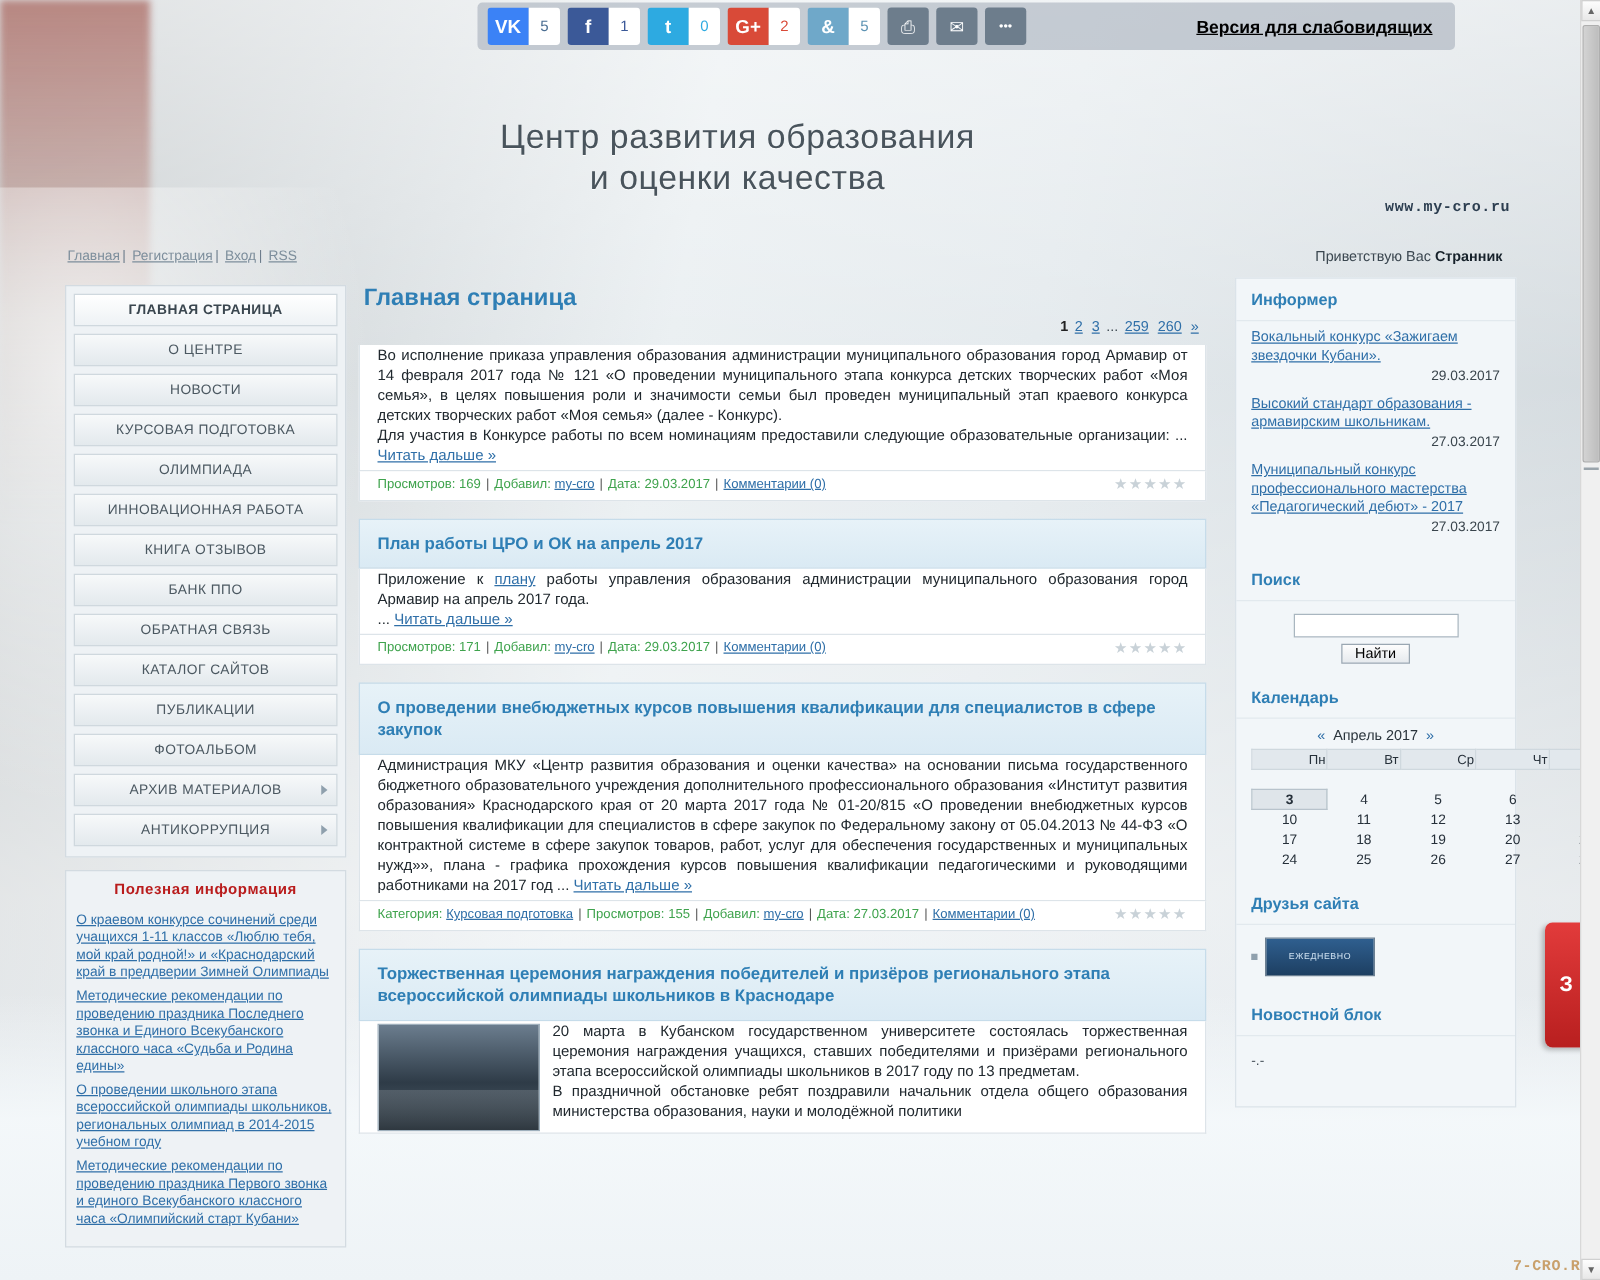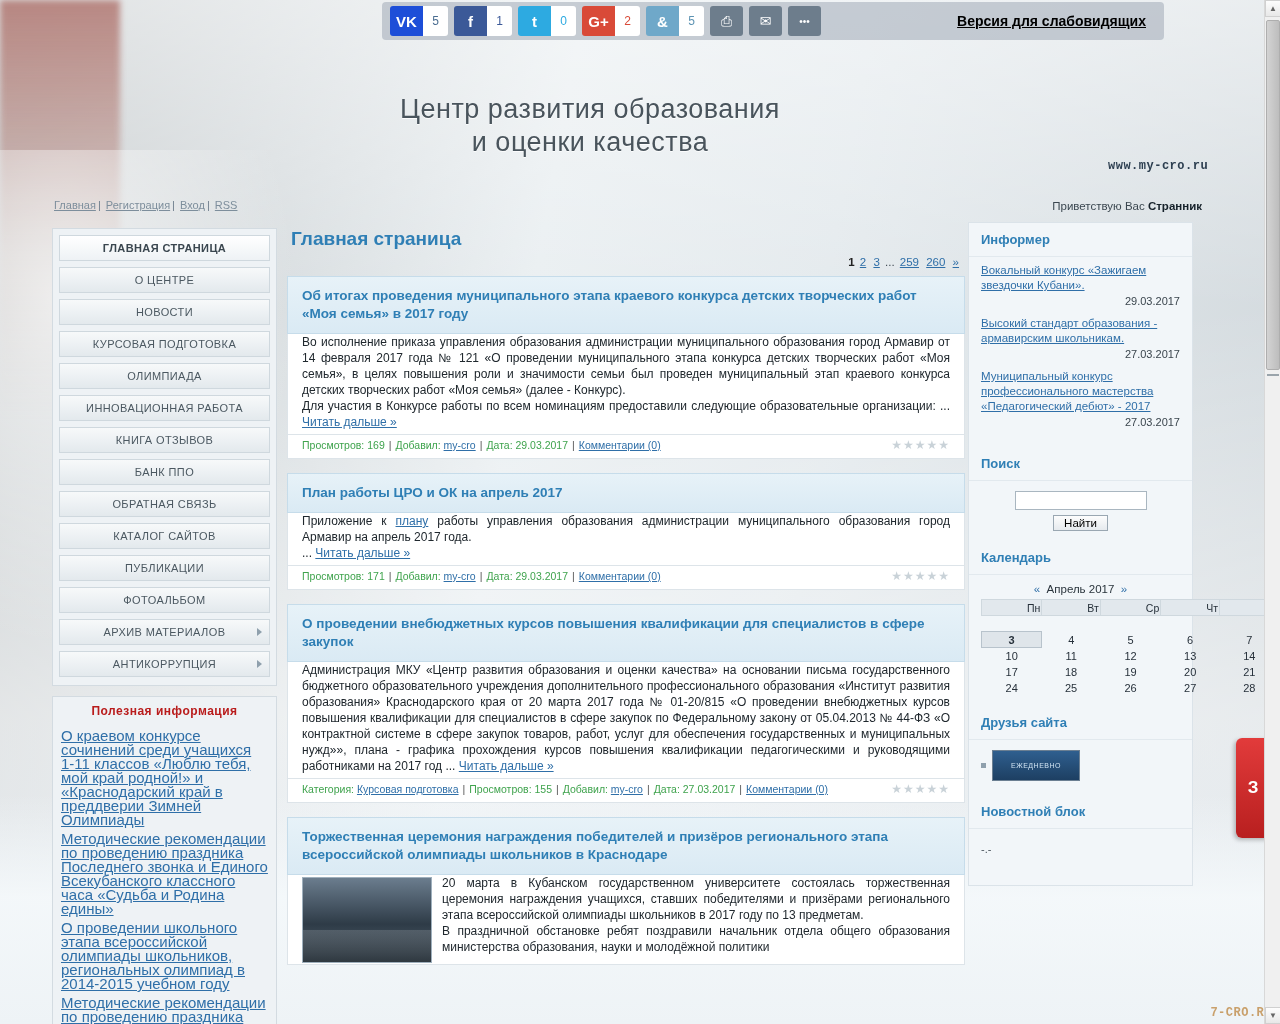--- a/index.html
+++ b/index.html
@@ -51,21 +51,21 @@
   }
   .social .ic {
     width:33px; display:flex; align-items:center; justify-content:center;
     font-size:15px;
   }
   .social .cnt {
     min-width:25px; padding:0 6px;
     display:flex; align-items:center; justify-content:center;
     background:#fff; color:#555; font-size:12px; font-weight:normal;
   }
-  .sc-vk .ic{background:#1d4ed8;} .sc-vk .cnt{color:#4a6d91;}
+  .sc-vk .ic{background:#3b82f6;} .sc-vk .cnt{color:#4a6d91;}
   .sc-fb .ic{background:#3b5998;} .sc-fb .cnt{color:#3b5998;}
   .sc-tw .ic{background:#2daae1;} .sc-tw .cnt{color:#2daae1;}
   .sc-gp .ic{background:#d94a38;} .sc-gp .cnt{color:#d94a38;}
   .sc-ok .ic{background:#6fa8c9;} .sc-ok .cnt{color:#5d93b3;}
   .btn-sq {
     width:33px; height:30px; border-radius:3px;
     background:#6d7d8c; color:#fff;
     display:flex; align-items:center; justify-content:center; font-size:14px;
   }
   #blind-link {
@@ -118,21 +118,21 @@
   .menu-item.first {
     background:linear-gradient(180deg,#ffffff,#eef2f5);
     font-weight:bold; color:#3a464f;
   }
   .menu-item .arr {
     position:absolute; right:7px; width:0; height:0;
     border-left:5px solid #8fa0ad; border-top:4px solid transparent; border-bottom:4px solid transparent;
   }
   .info-links { padding:4px 8px 10px 8px; }
   .info-links a {
-    display:block; color:#2f6fa8; font-size:15px; line-height:14px;
+    display:block; color:#2f6fa8; font-size:11px; line-height:14px;
     text-decoration:underline; margin-bottom:5px;
   }
 
   #content {
     position:absolute; left:287px; top:228px; width:678px;
   }
   #page-title {
     color:#2f7fb5; font-size:19px; font-weight:bold; margin:0 0 6px 4px;
   }
   .pager {
@@ -168,21 +168,21 @@
     background:linear-gradient(180deg,#6b7d8e,#2e3b47 55%,#566672);
     position:relative; overflow:hidden;
   }
   .post-img::after{
     content:""; position:absolute; left:0; bottom:0; width:100%; height:38%;
     background:linear-gradient(180deg, rgba(255,255,255,0.15), rgba(20,25,30,0.6));
   }
 
   
   #right-col {
-    position:absolute; left:968px; top:222px; width:225px;
+    position:absolute; left:988px; top:222px; width:225px;
     background:#f2f6f9; border:1px solid #dbe3e9;
   }
   .rc-head {
     padding:9px 12px; color:#2f7fb5; font-size:13px; font-weight:bold;
     border-bottom:1px solid #e2e9ee;
   }
   .rc-body { padding:6px 12px 10px 12px; }
   .informer-item { margin-bottom:9px; }
   .informer-item a { color:#2f6fa8; font-size:11.5px; line-height:15px; text-decoration:underline; display:block; }
   .informer-date { text-align:right; color:#3a454d; font-size:11px; margin-top:2px; }
@@ -370,21 +370,20 @@
     <b>1</b>
     <a href="#">2</a>
     <a href="#">3</a>
     <span>...</span>
     <a href="#">259</a>
     <a href="#">260</a>
     <a href="#">»</a>
   </div>
 
   <div class="post">
-    <div class="post-head">Об итогах проведения муниципального этапа краевого конкурса детских творческих работ «Моя семья» в 2017 году</div>
     <div class="post-body">
       <div>Во исполнение приказа управления образования администрации муниципального образования город Армавир от 14 февраля 2017 года № 121 «О проведении муниципального этапа конкурса детских творческих работ «Моя семья», в целях повышения роли и значимости семьи был проведен муниципальный этап краевого конкурса детских творческих работ «Моя семья» (далее - Конкурс).</div>
       <div>
         <span>Для участия в Конкурсе работы по всем номинациям предоставили следующие образовательные организации: ...</span>
         <a href="#">Читать дальше »</a>
       </div>
     </div>
     <div class="post-meta">
       <span>Просмотров:</span>&nbsp;<span>169</span>
       <span class="sep">|</span>

